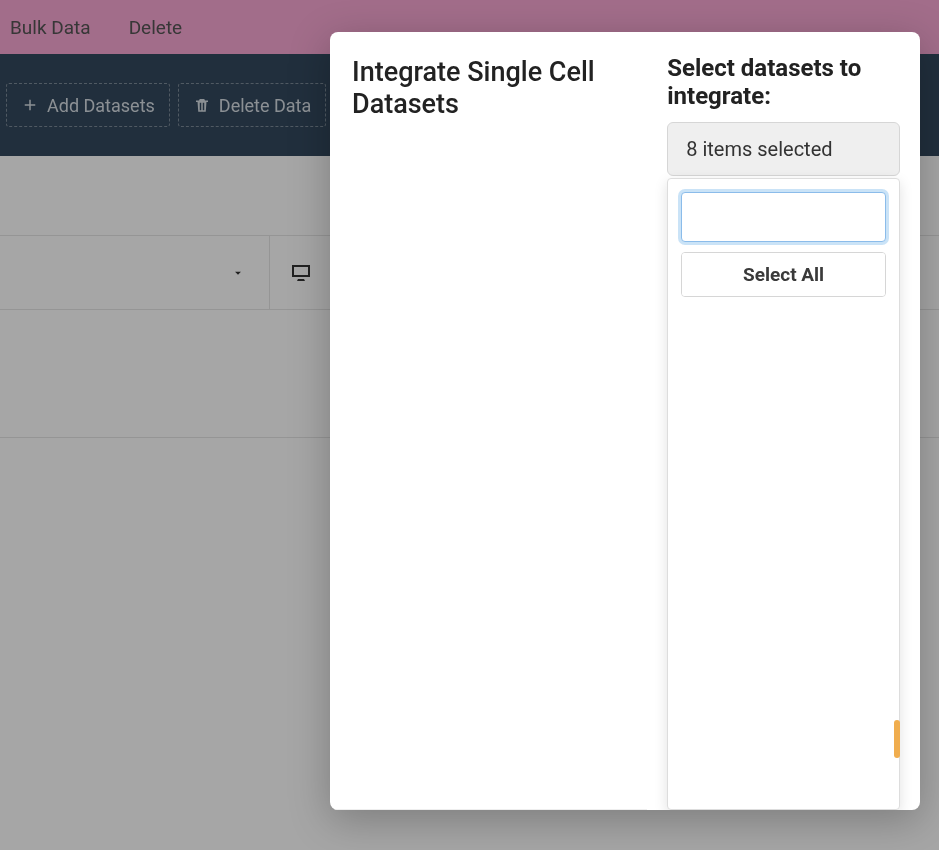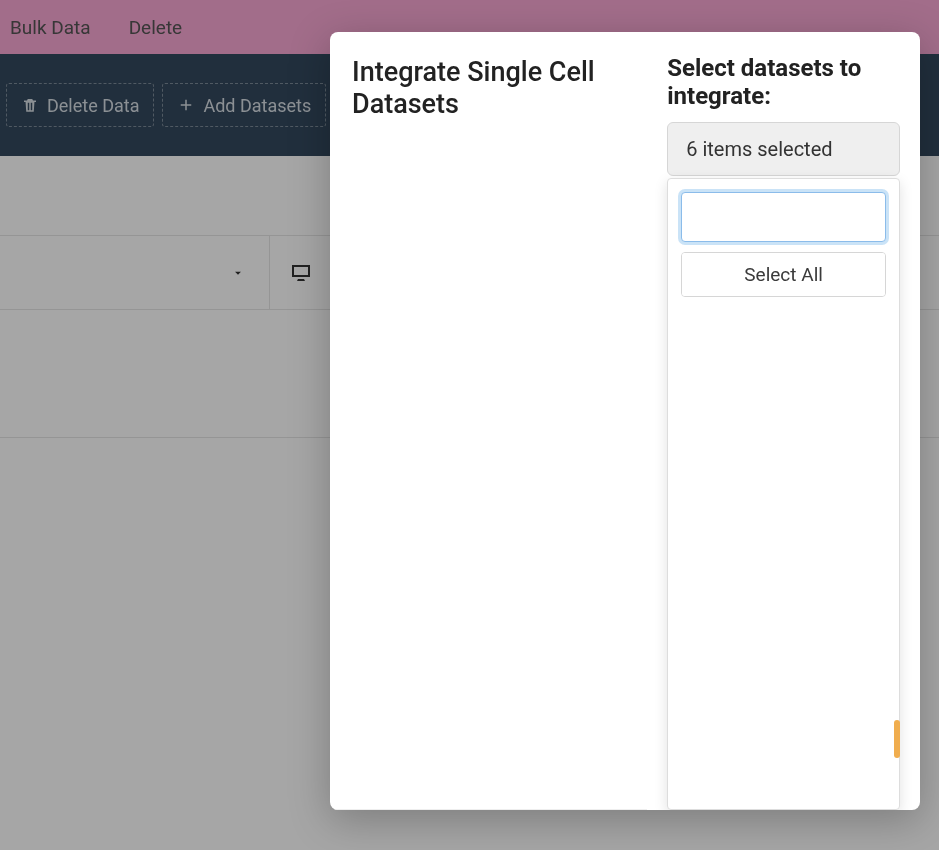--- a/index.html
+++ b/index.html
@@ -149,20 +149,21 @@
     overflow: hidden;
   }
   .bulk-btn {
     flex: 1;
     text-align: center;
     padding: 10px 0;
     font-size: 19px;
     color: #3a3a3a;
     background: #fff;
     cursor: pointer;
+    font-weight: bold;
   }
   .bulk-btn + .bulk-btn { border-left: 1px solid #d6d6d6; }
 
   .scroll-wrap {
     position: relative;
     flex: 1;
     min-height: 0;
   }
   .dropdown-list {
     position: absolute;
@@ -188,29 +189,29 @@
 <body>
 
 <div class="bg">
   <div class="bg-top-nav">
     <span>Bulk Data</span>
     <span>Delete</span>
   </div>
   <div class="bg-toolbar">
     <div class="bg-tool-btn">
       <svg viewBox="0 0 24 24">
+          <path d="M19 13h-6v6h-2v-6H5v-2h6V5h2v6h6z"></path>
+        </svg>
+      <span>Add Datasets</span>
+    </div>
+    <div class="bg-tool-btn">
+      <svg viewBox="0 0 24 24">
           <path d="M6 7h12l-1 14H7L6 7zm3 2v10h2V9H9zm4 0v10h2V9h-2zM9 4h6l1 2h4v2H4V6h4l1-2z"></path>
         </svg>
       <span>Delete Data</span>
-    </div>
-    <div class="bg-tool-btn">
-      <svg viewBox="0 0 24 24">
-          <path d="M19 13h-6v6h-2v-6H5v-2h6V5h2v6h6z"></path>
-        </svg>
-      <span>Add Datasets</span>
     </div>
   </div>
   <div class="bg-body">
     <div class="bg-section1"></div>
     <div class="bg-row">
       <div class="bg-dropdown-cell">
         <svg viewBox="0 0 24 24">
             <path d="M7 10l5 5 5-5z"></path>
           </svg>
       </div>
@@ -224,21 +225,21 @@
   </div>
   <div class="bg-dimmer"></div>
 </div>
 
 <div class="modal">
   <div class="modal-header">
     <div class="modal-title">Integrate Single Cell Datasets</div>
   </div>
   <div class="modal-body">
     <div class="select-label">Select datasets to integrate:</div>
-    <div class="select-display">6 items selected</div>
+    <div class="select-display">8 items selected</div>
     <div class="dropdown-panel">
       <div class="dropdown-head">
         <input class="search-input" type="text" placeholder="" style="">
         <div class="bulk-buttons">
           <div class="bulk-btn">Select All</div>
         </div>
       </div>
       <div class="scroll-wrap">
         <div class="dropdown-list" id="dropdown-list"></div>
       </div>

